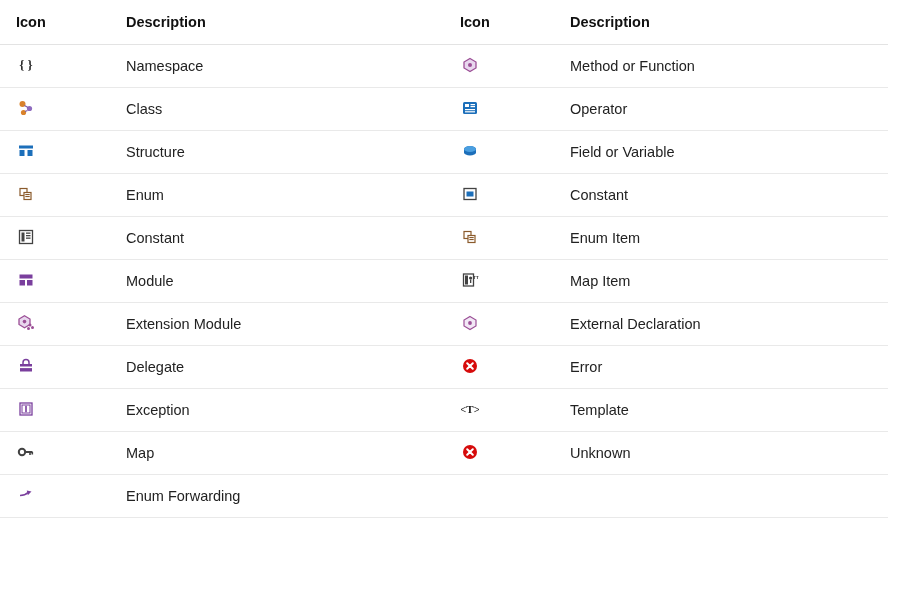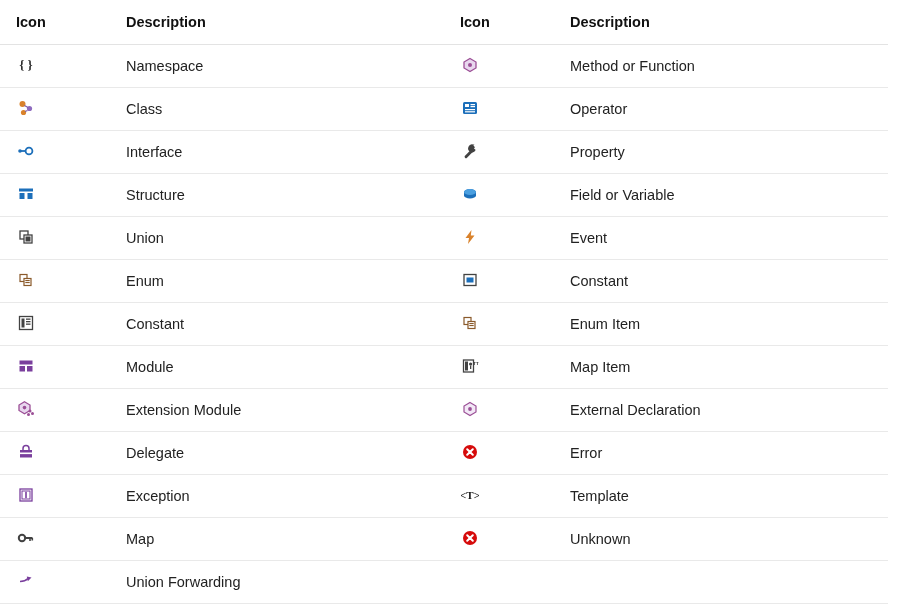--- a/index.html
+++ b/index.html
@@ -114,41 +114,20 @@
               <rect x="9.5" y="5" width="4.5" height="1.2" fill="#ffffff"></rect>
               <rect x="9.5" y="7" width="4.5" height="1.2" fill="#ffffff"></rect>
               <rect x="4" y="10" width="10" height="1.2" fill="#ffffff"></rect>
               <rect x="4" y="12.2" width="10" height="1.2" fill="#ffffff"></rect>
             </svg>
         </span>
       </td>
       <td>Operator</td>
     </tr>
 
-    <tr>
-      <td class="icon-cell">
-        <span class="icon-box">
-          <svg width="18" height="18" viewBox="0 0 18 18">
-              <path d="M2.5 9 H9" stroke="#1c6fba" stroke-width="1.8"></path>
-              <circle cx="3" cy="9" r="1.8" fill="#1c6fba"></circle>
-              <circle cx="12" cy="9" r="3.4" fill="none" stroke="#1c6fba" stroke-width="1.8"></circle>
-            </svg>
-        </span>
-      </td>
-      <td>Interface</td>
-      <td class="icon-cell">
-        <span class="icon-box">
-          <svg width="18" height="18" viewBox="0 0 18 18">
-              <path d="M12.5 2.5 a4 4 0 1 0 2.2 5.6 l-1.8 -1.8 1.1 -1.1 -1.6 -1.6 1.1 -1.1z" fill="#424242"></path>
-              <path d="M10.2 7.5 L4 13.7 a1.4 1.4 0 0 0 2 2 L12.2 9.5z" fill="#424242"></path>
-            </svg>
-        </span>
-      </td>
-      <td>Property</td>
-    </tr>
 
     <tr>
       <td class="icon-cell">
         <span class="icon-box">
           <svg width="18" height="18" viewBox="0 0 18 18">
               <rect x="2" y="3.5" width="14" height="3" fill="#1c6fba"></rect>
               <rect x="2.5" y="8" width="5" height="6" fill="#1c6fba"></rect>
               <rect x="10.5" y="8" width="5" height="6" fill="#1c6fba"></rect>
             </svg>
         </span>
@@ -159,40 +138,20 @@
           <svg width="18" height="18" viewBox="0 0 18 18">
               <ellipse cx="9" cy="7" rx="6" ry="3" fill="#1c6fba"></ellipse>
               <path d="M3 7 v3.5 a6 3 0 0 0 12 0 V7 z" fill="#1c6fba"></path>
               <ellipse cx="9" cy="7" rx="6" ry="3" fill="#4a9fe0"></ellipse>
             </svg>
         </span>
       </td>
       <td>Field or Variable</td>
     </tr>
 
-    <tr>
-      <td class="icon-cell">
-        <span class="icon-box">
-          <svg width="18" height="18" viewBox="0 0 18 18">
-              <rect x="3" y="3" width="8" height="8" fill="none" stroke="#424242" stroke-width="1.3"></rect>
-              <rect x="7" y="7" width="8" height="8" fill="#ffffff" stroke="#424242" stroke-width="1.3"></rect>
-              <rect x="8.5" y="8.5" width="5" height="5" fill="#424242"></rect>
-            </svg>
-        </span>
-      </td>
-      <td>Union</td>
-      <td class="icon-cell">
-        <span class="icon-box">
-          <svg width="18" height="18" viewBox="0 0 18 18">
-              <polygon points="10.5,2 4.5,10 8,10 7,16 13.5,7.5 9.8,7.5" fill="#d9822b"></polygon>
-            </svg>
-        </span>
-      </td>
-      <td>Event</td>
-    </tr>
 
     <tr>
       <td class="icon-cell">
         <span class="icon-box">
           <svg width="18" height="18" viewBox="0 0 18 18">
               <rect x="3" y="3.5" width="7" height="7" fill="none" stroke="#8a5a2b" stroke-width="1.2"></rect>
               <rect x="7" y="7.5" width="7" height="7" fill="#ffffff" stroke="#8a5a2b" stroke-width="1.2"></rect>
               <rect x="8.3" y="9" width="4.4" height="1.1" fill="#8a5a2b"></rect>
               <rect x="8.3" y="11" width="4.4" height="1.1" fill="#8a5a2b"></rect>
             </svg>
@@ -352,18 +311,18 @@
 
     <tr>
       <td class="icon-cell">
         <span class="icon-box">
           <svg width="18" height="18" viewBox="0 0 18 18">
               <path d="M3 9.5 C6 9.5 8 9.5 11 6.5" stroke="#7a3f9d" stroke-width="1.6" fill="none"></path>
               <polygon points="14.5,5.5 9.8,4.5 10.8,9.2" fill="#7a3f9d"></polygon>
             </svg>
         </span>
       </td>
-      <td>Union Forwarding</td>
+      <td>Enum Forwarding</td>
       <td class="empty-cell"></td>
       <td class="empty-cell"></td>
     </tr>
   </tbody>
 </table>
 
 </body></html>

